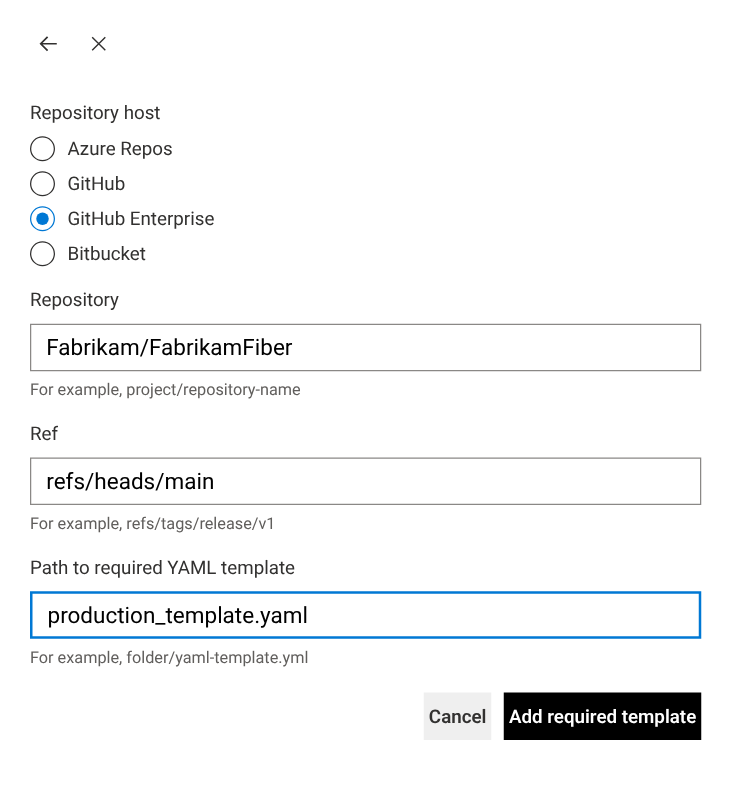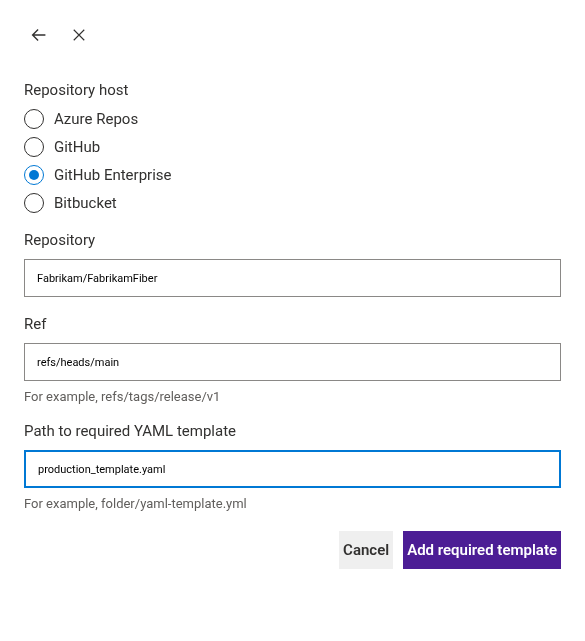--- a/index.html
+++ b/index.html
@@ -99,21 +99,21 @@
       font-size: 15px;
     }
     .field-group {
       margin-bottom: 18px;
     }
     .text-input {
       width: 100%;
       height: 38px;
       padding: 0 12px;
       border: 1px solid #8a8886;
-      font-size: 11px;
+      font-size: 18px;
       font-family: inherit;
       outline: none;
     }
     .text-input.focused {
       border: 2px solid #0078d4;
     }
     .help-text {
       font-size: 13px;
       color: #605e5c;
       margin-top: 8px;
@@ -130,21 +130,21 @@
       font-weight: 600;
       border: none;
       cursor: pointer;
       font-family: inherit;
     }
     .btn-secondary {
       background: #efefef;
       color: #323130;
     }
     .btn-primary {
-      background: #4c1d95;
+      background: #000000;
       color: #fff;
     }
   </style>
 </head>
 <body>
 
 <div class="header">
   <button class="back-btn">
     <span>
       <svg viewBox="0 0 24 24">
@@ -179,20 +179,21 @@
   </div>
   <div class="radio-option">
     <span class="radio-circle"></span>
     <span class="radio-label">Bitbucket</span>
   </div>
 </div>
 
 <div class="field-group">
   <label class="section-label">Repository</label>
   <input type="text" class="text-input" value="Fabrikam/FabrikamFiber" style="">
+  <div class="help-text">For example, project/repository-name</div>
 </div>
 
 <div class="field-group">
   <label class="section-label">Ref</label>
   <input type="text" class="text-input" value="refs/heads/main" style="">
   <div class="help-text">For example, refs/tags/release/v1</div>
 </div>
 
 <div class="field-group">
   <label class="section-label">Path to required YAML template</label>

